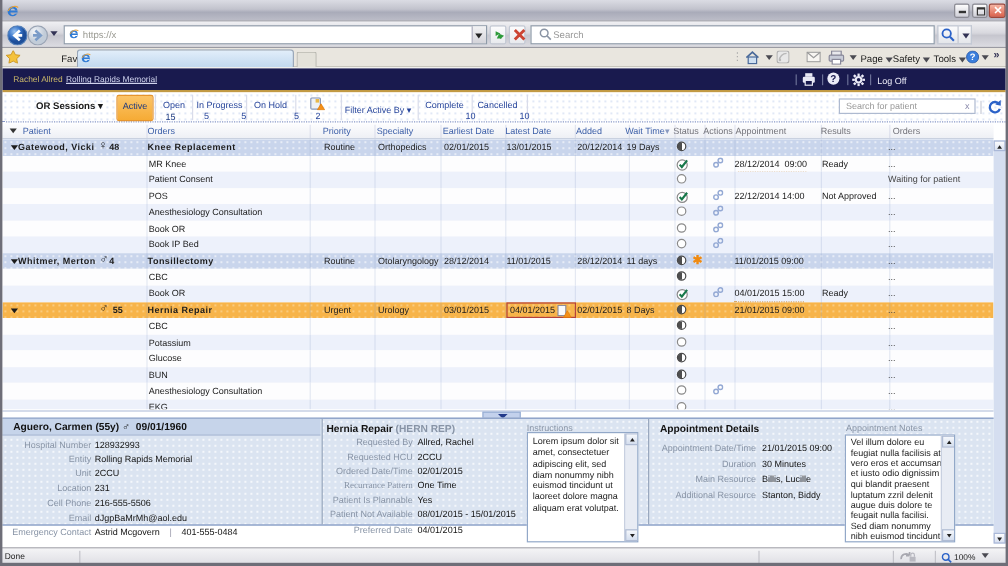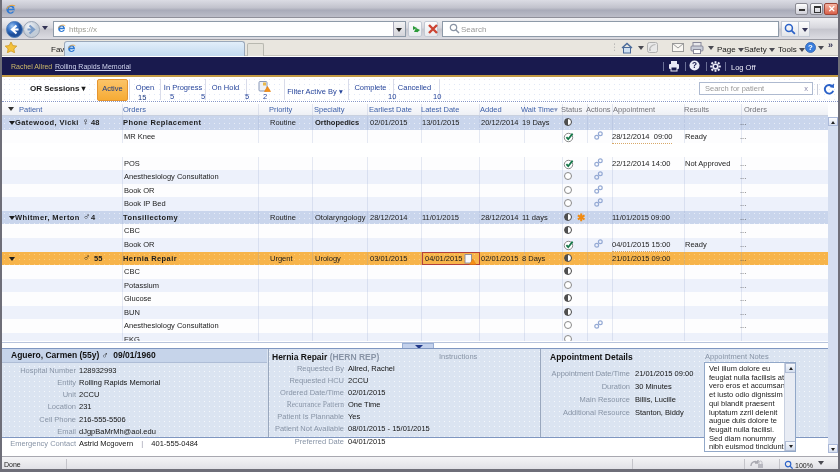--- a/index.html
+++ b/index.html
@@ -352,23 +352,23 @@
       <i class="colsep" style="left:522px;"></i>
       <i class="colsep" style="left:560px;"></i>
       <i class="colsep" style="left:585px;"></i>
       <i class="colsep" style="left:610px;"></i>
       <i class="colsep" style="left:682px;"></i>
       <i class="colsep" style="left:739px;"></i>
       <span style="left:7px;top:0px;"><i class="tri"></i></span>
       <span style="left:13px;letter-spacing:0.4px;">Gatewood, Vicki</span>
       <span style="left:80px;font-weight:normal;font-size:10px;top:-1px;">♀</span>
       <span style="left:89px;">48</span>
-      <span style="left:121px;letter-spacing:0.4px;">Phone Replacement</span>
+      <span style="left:121px;letter-spacing:0.4px;">Knee Replacement</span>
       <span style="left:268px;font-weight:normal;">Routine</span>
-      <span style="left:313px;font-weight:bold;">Orthopedics</span>
+      <span style="left:313px;font-weight:normal;">Orthopedics</span>
       <span style="left:368px;font-weight:normal;">02/01/2015</span>
       <span style="left:420px;font-weight:normal;">13/01/2015</span>
       <span style="left:479px;font-weight:normal;">20/12/2014</span>
       <span style="left:520px;font-weight:normal;">19 Days</span>
       <span class="ic-half" style="left:562px;top:2px;"></span>
       <span style="left:738px;font-weight:normal;color:#444;">...</span>
     </div>
 <div class="row r-white" style="top:14px;height:13px;">
       <i class="colsep" style="left:120px;"></i>
       <i class="colsep" style="left:256px;"></i>
@@ -387,20 +387,37 @@
         <circle cx="5.5" cy="6.5" r="4.2" fill="#fff" stroke="#8a8a8a" stroke-width="1"></circle>
         <path d="M3.4 6.2 L5.2 8.2 L9.6 2.6" fill="none" stroke="#17784a" stroke-width="1.8"></path>
       </svg>
       <span class="ic-link" style="left:592px;top:1px;"><svg width="9" height="9" viewBox="0 0 9 9">
           <circle cx="2.7" cy="6.3" r="1.9" fill="none" stroke="#94a9d4" stroke-width="1.2"></circle>
           <circle cx="6.3" cy="2.7" r="1.9" fill="none" stroke="#94a9d4" stroke-width="1.2"></circle>
         </svg></span>
       <span class="dotted-u" style="left:610px;font-weight:normal;">28/12/2014&nbsp; 09:00</span>
       <span style="left:683px;font-weight:normal;">Ready</span>
       <span style="left:738px;font-weight:normal;color:#444;">...</span>
+    </div>
+<div class="row r-alt" style="top:27px;height:14px;">
+      <i class="colsep" style="left:120px;"></i>
+      <i class="colsep" style="left:256px;"></i>
+      <i class="colsep" style="left:310px;"></i>
+      <i class="colsep" style="left:365px;"></i>
+      <i class="colsep" style="left:419px;"></i>
+      <i class="colsep" style="left:477px;"></i>
+      <i class="colsep" style="left:522px;"></i>
+      <i class="colsep" style="left:560px;"></i>
+      <i class="colsep" style="left:585px;"></i>
+      <i class="colsep" style="left:610px;"></i>
+      <i class="colsep" style="left:682px;"></i>
+      <i class="colsep" style="left:739px;"></i>
+      <span style="left:122px;">Patient Consent</span>
+      <span class="ic-circ" style="left:562px;top:2px;"></span>
+      <span style="left:738px;font-weight:normal;color:#444;">Waiting for patient</span>
     </div>
 <div class="row r-white" style="top:41px;height:13px;">
       <i class="colsep" style="left:120px;"></i>
       <i class="colsep" style="left:256px;"></i>
       <i class="colsep" style="left:310px;"></i>
       <i class="colsep" style="left:365px;"></i>
       <i class="colsep" style="left:419px;"></i>
       <i class="colsep" style="left:477px;"></i>
       <i class="colsep" style="left:522px;"></i>
       <i class="colsep" style="left:560px;"></i>
@@ -738,20 +755,28 @@
 <span class="pvalue" style="left:346px;top:39px;">02/01/2015</span>
 <span class="plabel" style="left:192px;top:51px;width:150px;font-family:Liberation Serif, serif;">Recurrance Pattern</span>
 <span class="pvalue" style="left:346px;top:51px;">One Time</span>
 <span class="plabel" style="left:192px;top:63px;width:150px;">Patient Is Plannable</span>
 <span class="pvalue" style="left:346px;top:63px;">Yes</span>
 <span class="plabel" style="left:192px;top:75px;width:150px;">Patient Not Available</span>
 <span class="pvalue" style="left:346px;top:75px;">08/01/2015 - 15/01/2015</span>
 <span class="plabel" style="left:192px;top:88px;width:150px;">Preferred Date</span>
 <span class="pvalue" style="left:346px;top:88px;">04/01/2015</span>
 <span class="plabel" style="left:437px;top:3px;text-align:left;width:80px;">Instructions</span>
+<div class="ta" style="left:437px;top:11px;width:93px;height:92px;">Lorem ipsum dolor sit<br>amet, consectetuer<br>adipiscing elit, sed<br>diam nonummy nibh<br>euismod tincidunt ut<br>laoreet dolore magna<br>aliquam erat volutpat.<div class="tascroll" style="right:0;">
+        <div class="tsbtn" style="top:0;">
+          <span style="display:block;margin:3px auto 0;width:0;height:0;border-left:2.5px solid transparent;border-right:2.5px solid transparent;border-bottom:3.5px solid #222;"></span>
+        </div>
+        <div class="tsbtn" style="bottom:0;">
+          <span style="display:block;margin:3px auto 0;width:0;height:0;border-left:2.5px solid transparent;border-right:2.5px solid transparent;border-top:3.5px solid #222;"></span>
+        </div>
+      </div></div>
 <i class="pdiv" style="left:538px;"></i>
 <span class="phead" style="left:548px;top:3px;">Appointment Details</span>
 <span class="plabel" style="left:478px;top:20px;width:150px;">Appointment Date/Time</span>
 <span class="pvalue" style="left:633px;top:20px;">21/01/2015 09:00</span>
 <span class="plabel" style="left:478px;top:33px;width:150px;">Duration</span>
 <span class="pvalue" style="left:633px;top:33px;">30 Minutes</span>
 <span class="plabel" style="left:478px;top:46px;width:150px;">Main Resource</span>
 <span class="pvalue" style="left:633px;top:46px;">Billis, Lucille</span>
 <span class="plabel" style="left:478px;top:59px;width:150px;">Additional Resource</span>
 <span class="pvalue" style="left:633px;top:59px;">Stanton, Biddy</span>

